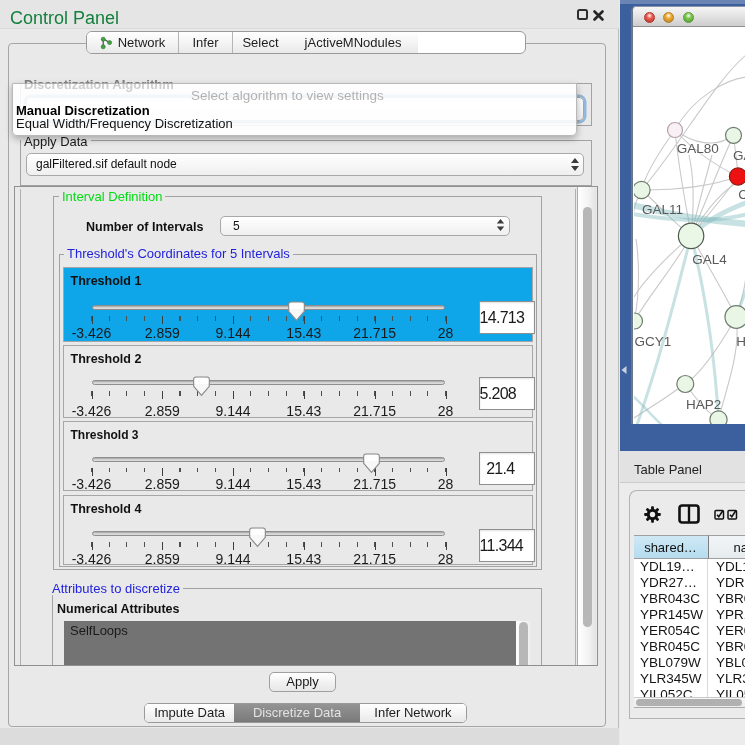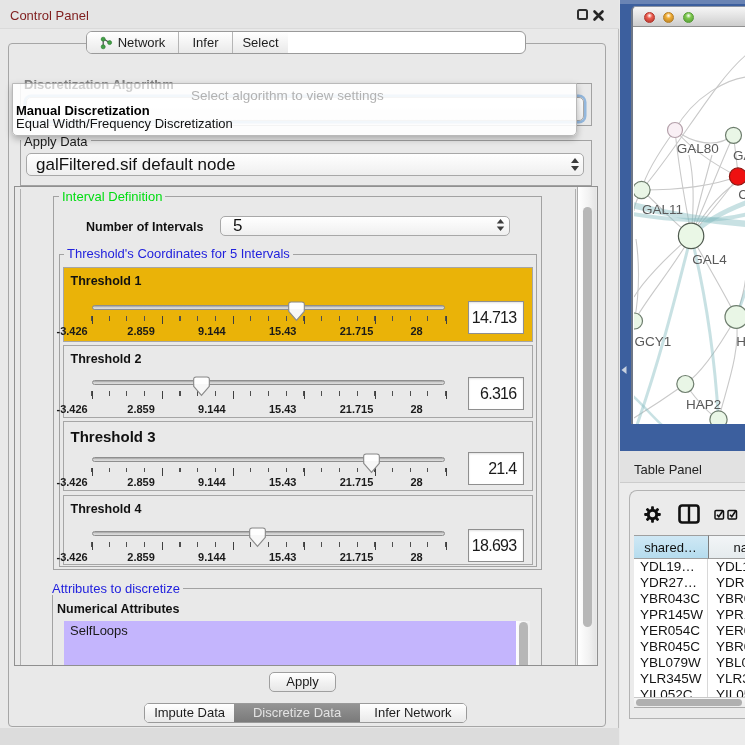--- a/index.html
+++ b/index.html
@@ -1,49 +1,50 @@
 <!DOCTYPE html>
 <html><head><meta charset="utf-8"><style>
 *{margin:0;padding:0;box-sizing:border-box}
 html,body{width:745px;height:745px}
 body{position:relative;font-family:"Liberation Sans",sans-serif;background:#e9e9e9;overflow:hidden}
 .a{position:absolute}
 .grp{position:absolute;border:1px solid #a2a2a2}
 .gt{position:absolute;background:#e9e9e9;padding:0 3px;font-size:13px;white-space:nowrap;line-height:13px}
-.combo{position:absolute;background:linear-gradient(#ffffff,#f4f4f4 70%,#efefef);border:1px solid #a8a8a8;border-radius:5px;font-size:17px;color:#111;white-space:nowrap}
+.combo{position:absolute;background:linear-gradient(#ffffff,#f4f4f4 70%,#efefef);border:1px solid #a8a8a8;border-radius:5px;font-size:12px;color:#111;white-space:nowrap}
 .bold{font-weight:bold}
 .tseg{height:100%;display:flex;align-items:center;justify-content:center;font-size:13px;color:#1d1d1d;background:linear-gradient(#ffffff,#f2f2f2 60%,#e9e9e9)}
 .tseg.sel{background:linear-gradient(#949494,#7a7a7a);color:#e3e3e3}
 .tick{position:absolute;width:1.2px;background:#3f3f3f}
-.slab{position:absolute;width:70px;margin-left:-35px;font-size:11px;font-weight:bold;color:#1a1a1a}
-.vfield{position:absolute;left:404px;width:56px;height:33px;background:#fff;border:1px solid #8f8f8f;box-shadow:inset 0 1px 2px rgba(0,0,0,0.12);font-size:16px;letter-spacing:-0.7px;color:#1a1a1a;text-align:right;padding-right:6px}
+.slab{position:absolute;width:70px;margin-left:-35px;text-align:center;font-size:14px;font-weight:normal;color:#1a1a1a}
+.vfield{position:absolute;left:415px;width:56px;height:33px;background:#fff;border:1px solid #8f8f8f;box-shadow:inset 0 1px 2px rgba(0,0,0,0.12);font-size:16px;letter-spacing:-0.7px;color:#1a1a1a;text-align:right;padding-right:19px}
 .track{position:absolute;left:28.5px;width:353px;height:5px;border:1px solid #8e8e8e;border-radius:3px;background:linear-gradient(#9e9e9e,#cfcfcf 45%,#dedede)}
 .litem{font-size:13px;color:#1a1a1a;height:15.7px;line-height:15.7px;padding-left:6px;white-space:nowrap}
 .row{position:relative;height:16px;line-height:16px;font-size:13.5px;color:#141414;white-space:nowrap}
 </style></head><body>
 
 <div class="a" style="left:0;top:0;width:619px;height:745px;background:#e9e9e9;border-right:1px solid #bcbcbc"></div>
 <div class="a" style="left:0;top:0;width:619px;height:29px;background:#e5e5e5;border-bottom:1px solid #dadada"></div>
-<div class="a" style="left:10px;top:8px;font-size:13px;color:#7f1d1d">Control Panel</div>
+<div class="a" style="left:10px;top:8px;font-size:18px;color:#15803d">Control Panel</div>
 <div class="a" style="left:577px;top:9px;width:11px;height:11px;border:2px solid #2e2e2e;border-radius:2.5px"></div>
 <svg class="a" style="left:592px;top:9px" width="13" height="13">
     <path d="M2.5,2.5 L10.5,10.5 M10.5,2.5 L2.5,10.5" stroke="#252525" stroke-width="2.6" stroke-linecap="round"></path>
   </svg>
 <div class="a" style="left:8px;top:43px;width:598px;height:684px;border:1px solid #a6a6a6;border-radius:4px;background:#e9e9e9"></div>
 <div class="a" style="left:86px;top:31px;width:440px;height:23px;border:1px solid #9a9a9a;border-radius:6px;overflow:hidden;display:flex;background:#fff">
 <div class="tseg" style="width:91px"><svg width="13" height="14" style="margin-right:5px">
         <path d="M3.2,4 L3.2,10 M4.5,3.6 L8.6,6" stroke="#4c4c4c" stroke-width="1.2" fill="none"></path>
         <circle cx="3.2" cy="3.2" r="2" fill="#43a047" stroke="#2e7d32" stroke-width="0.7"></circle>
         <circle cx="3.2" cy="10.8" r="2" fill="#43a047" stroke="#2e7d32" stroke-width="0.7"></circle>
         <circle cx="9.6" cy="6.6" r="2" fill="#43a047" stroke="#2e7d32" stroke-width="0.7"></circle>
       </svg>Network</div>
 <div style="width:1px;background:#b5b5b5"></div>
 <div class="tseg" style="width:53px">Infer</div>
 <div style="width:1px;background:#b5b5b5"></div>
 <div class="tseg" style="width:55px">Select</div>
+<div class="tseg" style="width:130px">jActiveMNodules</div>
 </div>
 <div class="grp" style="left:20px;top:83px;width:572px;height:43px"></div>
 <div class="combo" style="left:26px;top:97px;width:558px;height:24px;box-shadow:0 0 0 2.5px rgba(92,152,214,0.6)"></div>
 <div class="grp" style="left:20px;top:140px;width:572px;height:46px"></div>
 <div class="a" style="left:21px;top:134px;background:#e9e9e9;padding:0 3px;font-size:13px;color:#1a1a1a">Apply Data</div>
 <div class="combo" style="left:26px;top:153px;width:558px;height:23px;line-height:21px;padding-left:9px">galFiltered.sif default node</div>
 <svg class="a" style="left:570px;top:158px" width="10" height="14">
     <path d="M5,0 L9,5 L1,5 Z" fill="#3c3c3c"></path>
     <path d="M5,13 L9,8 L1,8 Z" fill="#3c3c3c"></path>
   </svg>
@@ -54,21 +55,21 @@
 <div class="grp" style="left:53px;top:195.5px;width:488.5px;height:374.5px"></div>
 <div class="gt" style="left:59px;top:190px;color:#00dd11">Interval Definition</div>
 <div class="a bold" style="left:86px;top:219.5px;font-size:12.5px;color:#111">Number of Intervals</div>
 <div class="combo" style="left:220px;top:216px;width:290px;height:20px;line-height:18px;padding-left:12px">5</div>
 <svg class="a" style="left:496px;top:219px" width="9px" height="13">
     <path d="M4.5,0 L8.2,4.5 L0.8,4.5 Z" fill="#3c3c3c"></path>
     <path d="M4.5,12 L8.2,7.5 L0.8,7.5 Z" fill="#3c3c3c"></path>
   </svg>
 <div class="grp" style="left:58.5px;top:253.5px;width:478.5px;height:313.5px"></div>
 <div class="gt" style="left:64px;top:247px;color:#2222dd">Threshold's Coordinates for 5 Intervals</div>
-<div class="a" style="left:62.5px;top:267px;width:470px;height:74.5px;border:1px solid #a6a6a6;background:#eab308">
+<div class="a" style="left:62.5px;top:267px;width:470px;height:74.5px;border:1px solid #a6a6a6;background:#0ea5e9">
 <div class="a bold" style="left:7px;top:6px;font-size:12.5px;color:#111">Threshold 1</div>
 <div class="track" style="top:37.30000000000001px"></div>
 <div class="a" style="left:27.5px;top:48.30000000000001px;width:356px;height:4.5px;background:repeating-linear-gradient(to right,#4f4f4f 0,#4f4f4f 1px,transparent 1px,transparent 17.7px)"></div>
 <div class="tick" style="left:28.0px;top:48.30000000000001px;height:8px"></div>
 <div class="tick" style="left:98.80000000000001px;top:48.30000000000001px;height:8px"></div>
 <div class="tick" style="left:169.6px;top:48.30000000000001px;height:8px"></div>
 <div class="tick" style="left:240.39999999999998px;top:48.30000000000001px;height:8px"></div>
 <div class="tick" style="left:311.2px;top:48.30000000000001px;height:8px"></div>
 <div class="tick" style="left:382.0px;top:48.30000000000001px;height:8px"></div>
 <div class="slab" style="left:28.0px;top:57.0px">-3.426</div>
@@ -96,24 +97,24 @@
 <div class="slab" style="left:28.0px;top:56.69999999999999px">-3.426</div>
 <div class="slab" style="left:98.80000000000001px;top:56.69999999999999px">2.859</div>
 <div class="slab" style="left:169.6px;top:56.69999999999999px">9.144</div>
 <div class="slab" style="left:240.39999999999998px;top:56.69999999999999px">15.43</div>
 <div class="slab" style="left:311.2px;top:56.69999999999999px">21.715</div>
 <div class="slab" style="left:382.0px;top:56.69999999999999px">28</div>
 <svg class="a" style="left:128.0px;top:30px" width="19" height="21">
       <path d="M1.7,3.4 Q1.7,1 4.1,1 L14.9,1 Q17.3,1 17.3,3.4 L17.3,10.4 L9.5,19.4 L1.7,10.4 Z" fill="#f7f7f7" stroke="#8a8a8a" stroke-width="1.2"></path>
       <path d="M2.6,2 L16.4,2 L16.4,8 L2.6,8 Z" fill="#ffffff" opacity="0.8"></path>
     </svg>
-<div class="vfield" style="top:30.5px;line-height:31px">6.316</div>
+<div class="vfield" style="top:30.5px;line-height:31px">5.208</div>
 </div>
 <div class="a" style="left:62.5px;top:421px;width:470px;height:70px;border:1px solid #a6a6a6;background:#e9e9e9">
-<div class="a bold" style="left:7px;top:6px;font-size:15px;color:#111">Threshold 3</div>
+<div class="a bold" style="left:7px;top:6px;font-size:12px;color:#111">Threshold 3</div>
 <div class="track" style="top:34.5px"></div>
 <div class="a" style="left:27.5px;top:45.5px;width:356px;height:4.5px;background:repeating-linear-gradient(to right,#4f4f4f 0,#4f4f4f 1px,transparent 1px,transparent 17.7px)"></div>
 <div class="tick" style="left:28.0px;top:45.5px;height:8px"></div>
 <div class="tick" style="left:98.80000000000001px;top:45.5px;height:8px"></div>
 <div class="tick" style="left:169.6px;top:45.5px;height:8px"></div>
 <div class="tick" style="left:240.39999999999998px;top:45.5px;height:8px"></div>
 <div class="tick" style="left:311.2px;top:45.5px;height:8px"></div>
 <div class="tick" style="left:382.0px;top:45.5px;height:8px"></div>
 <div class="slab" style="left:28.0px;top:54.19999999999999px">-3.426</div>
 <div class="slab" style="left:98.80000000000001px;top:54.19999999999999px">2.859</div>
@@ -140,26 +141,26 @@
 <div class="slab" style="left:28.0px;top:55.5px">-3.426</div>
 <div class="slab" style="left:98.80000000000001px;top:55.5px">2.859</div>
 <div class="slab" style="left:169.6px;top:55.5px">9.144</div>
 <div class="slab" style="left:240.39999999999998px;top:55.5px">15.43</div>
 <div class="slab" style="left:311.2px;top:55.5px">21.715</div>
 <div class="slab" style="left:382.0px;top:55.5px">28</div>
 <svg class="a" style="left:184.5px;top:31.5px" width="19" height="21">
       <path d="M1.7,3.4 Q1.7,1 4.1,1 L14.9,1 Q17.3,1 17.3,3.4 L17.3,10.4 L9.5,19.4 L1.7,10.4 Z" fill="#f7f7f7" stroke="#8a8a8a" stroke-width="1.2"></path>
       <path d="M2.6,2 L16.4,2 L16.4,8 L2.6,8 Z" fill="#ffffff" opacity="0.8"></path>
     </svg>
-<div class="vfield" style="top:33.0px;line-height:31px">18.693</div>
+<div class="vfield" style="top:33.0px;line-height:31px">11.344</div>
 </div>
 <div class="grp" style="left:51.5px;top:588px;width:490px;height:110px;border-bottom:none"></div>
 <div class="gt" style="left:49px;top:581.5px;color:#2222dd">Attributes to discretize</div>
 <div class="a bold" style="left:57px;top:601.5px;font-size:12.5px;color:#111">Numerical Attributes</div>
-<div class="a" style="left:64px;top:621px;width:451.5px;height:44.5px;background:#c4b5fd;overflow:hidden">
+<div class="a" style="left:64px;top:621px;width:451.5px;height:44.5px;background:#737373;overflow:hidden">
     <div style="padding-top:2px">
 <div class="litem">SelfLoops</div>
 </div>
   </div>
 <div class="a" style="left:515.5px;top:621px;width:14.5px;height:44.5px;background:linear-gradient(90deg,#fdfdfd,#efefef)"></div>
 <div class="a" style="left:518.5px;top:622px;width:9px;height:43.5px;background:#b7b7b7;border-radius:5px 5px 0 0"></div>
 <div class="a" style="left:14.5px;top:665.5px;width:582px;height:36px;background:#e9e9e9"></div>
 <div class="a" style="left:13.5px;top:664.5px;width:584px;height:1.5px;background:#8f8f8f"></div>
 <div class="a" style="left:269px;top:672px;width:67px;height:19.5px;background:linear-gradient(#ffffff,#f1f1f1 55%,#e7e7e7);border:1px solid #9f9f9f;border-radius:5px;font-size:13px;font-weight:500;color:#1a1a1a;text-align:center;line-height:18px">Apply</div>
 <div class="a" style="left:144px;top:703px;width:323px;height:19.5px;border:1px solid #9a9a9a;border-radius:5px;overflow:hidden;display:flex;background:#fff">

